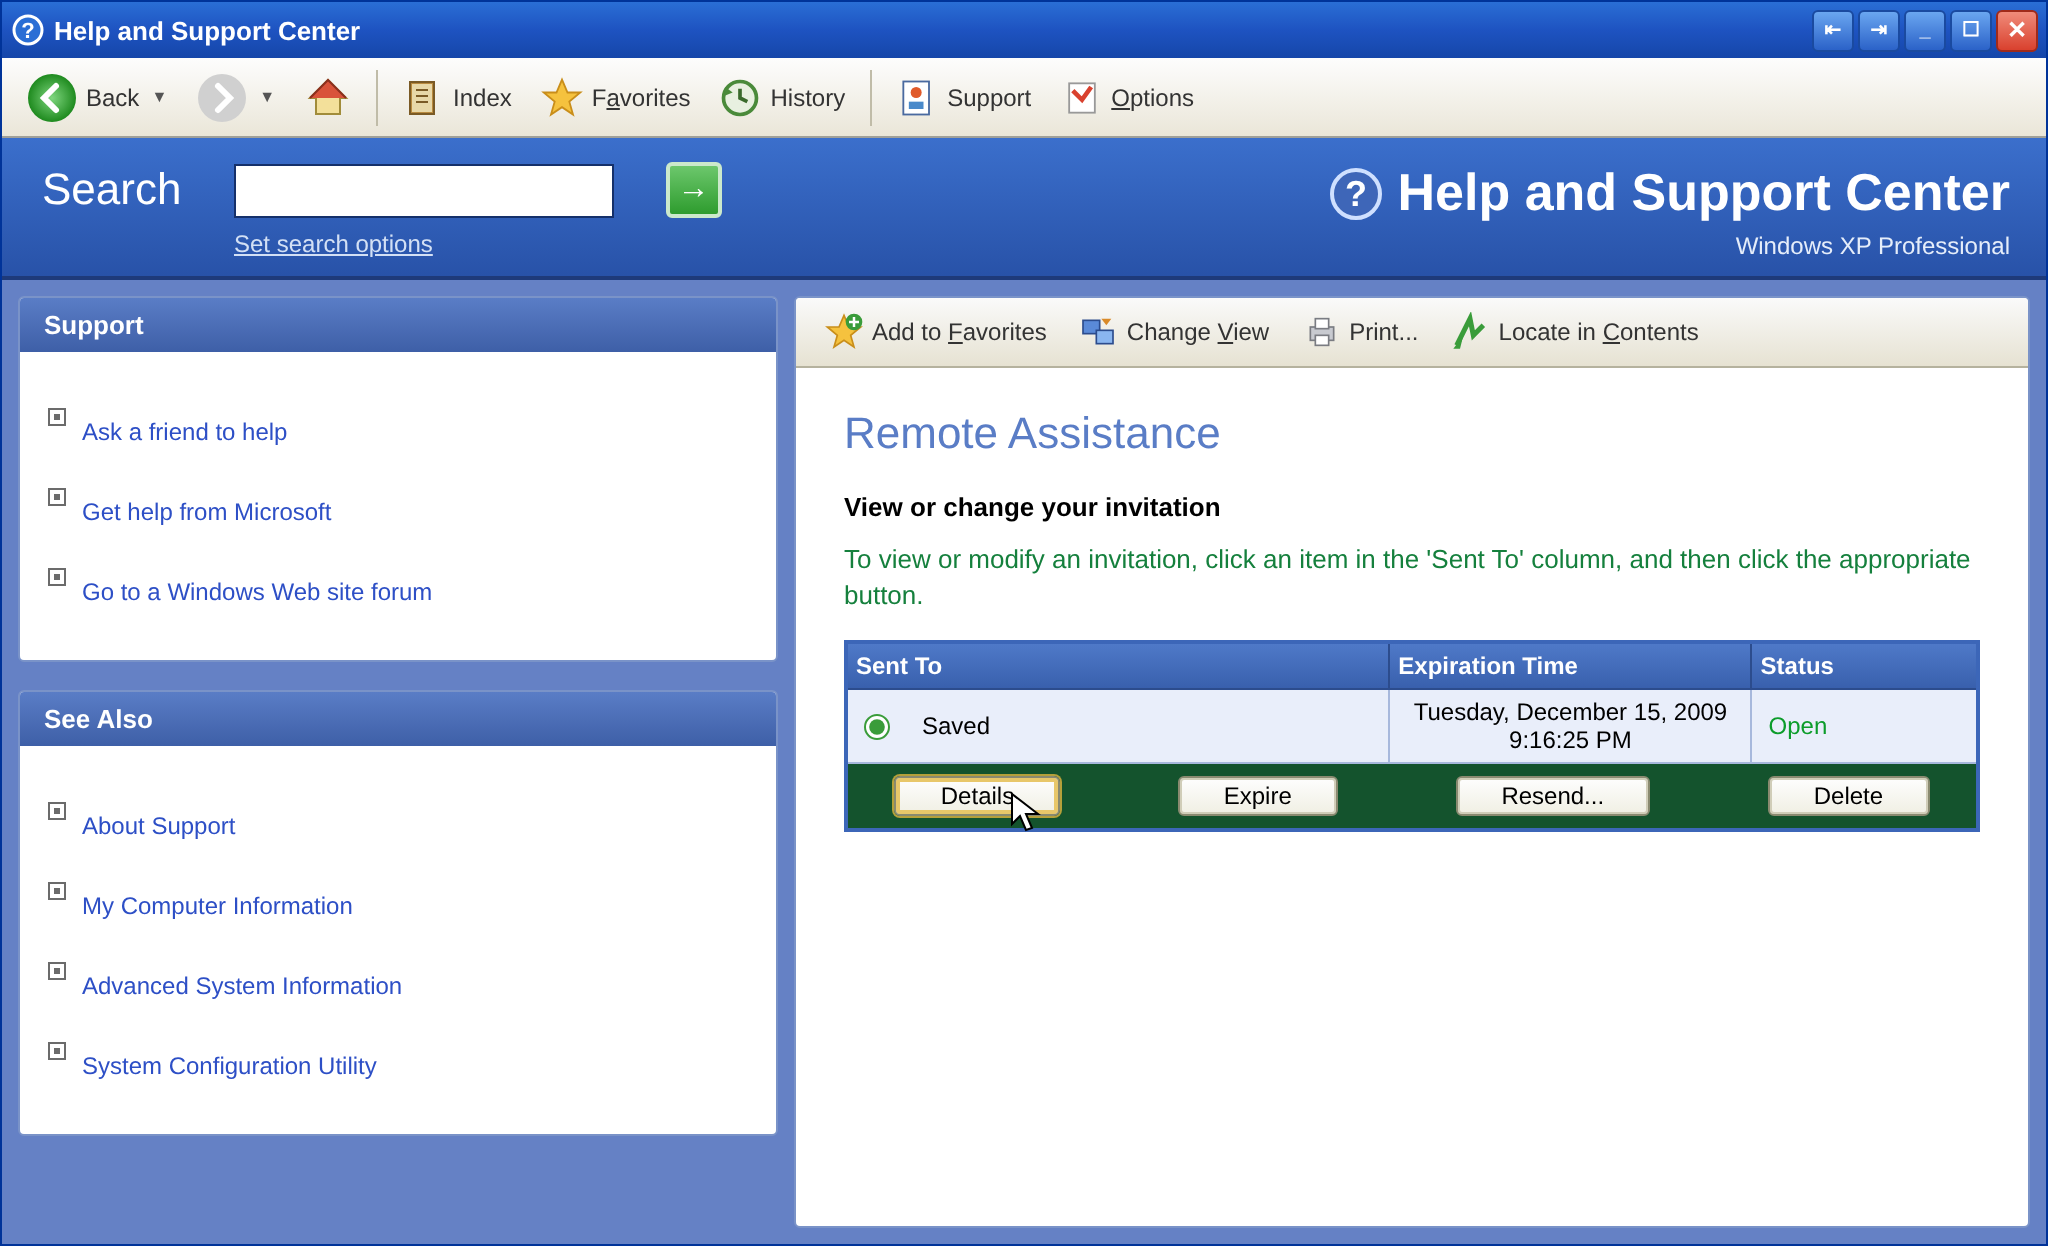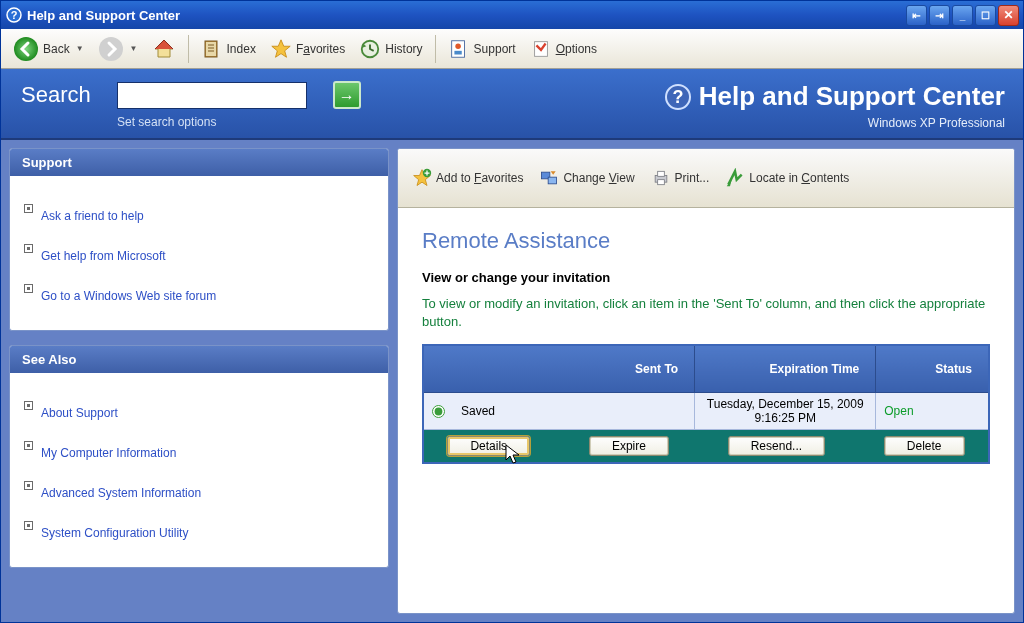--- a/index.html
+++ b/index.html
@@ -33,49 +33,49 @@
   .search-band {
     background: linear-gradient(to bottom,#3b6fcc,#2852a8);
     color: white; padding: 12px 18px 8px 20px; display: flex; align-items: flex-start;
     border-bottom: 2px solid #1e3a7a;
   }
   .search-left { display: flex; flex-direction: column; gap: 6px; }
   .search-row { display: flex; align-items: center; gap: 26px; }
   .search-label { font-size: 22px; }
   .search-input { width: 190px; height: 27px; border: 1px solid #15306a; padding: 2px 4px; font-size: 13px; }
   .go-btn { width: 28px; height: 28px; background: linear-gradient(to bottom,#6cc76c,#2e9c2e); border: 2px solid #cbe9cb; border-radius: 3px; display: flex; align-items: center; justify-content: center; cursor: pointer; color:white; font-size:16px; font-weight:bold; }
-  .search-opts { color: #d3e0f5; cursor: pointer; font-size: 12px; margin-left: 96px; }
+  .search-opts { color: #d3e0f5; cursor: pointer; font-size: 12px; margin-left: 96px; text-decoration: underline; }
   .search-right { margin-left: auto; text-align: right; }
   .help-title { font-size: 26px; font-weight: bold; display: flex; align-items: center; justify-content: flex-end; gap: 8px; }
   .subproduct { font-size: 12px; color: #e5edfa; margin-top: 4px; }
 
   .body-area { flex: 1; display: flex; padding: 8px; gap: 8px; overflow: hidden; background:#6581c5; }
 
   .left-col { width: 380px; display: flex; flex-direction: column; gap: 14px;  }
   .panel { background: white; border: 1px solid #7a93c8; border-radius: 3px; padding-bottom: 10px; }
   .panel-header { background: linear-gradient(to bottom,#5a7dc6,#3e5fa7); color: white; font-weight: bold; padding: 6px 12px; border-radius: 2px 2px 0 0; font-size: 13px; }
   .panel-body { padding: 12px 14px; }
   .link-item { display: flex; align-items: center; gap: 8px; padding: 5px 0; }
   .link-item a { color: #2d4fc6; text-decoration: none; cursor: pointer; margin-top: 16px; }
   .sq-bullet { width: 9px; height: 9px; border: 1px solid #6b6b6b; display:inline-block; position:relative; }
   .sq-bullet:after { content: ""; position: absolute; width: 3px; height: 3px; background:#6b6b6b; top:2px; left:2px; }
 
   .right-col { flex: 1; background: white; border: 1px solid #7a93c8; border-radius: 3px; display: flex; flex-direction: column; overflow:hidden; }
-  .content-toolbar { background: linear-gradient(to bottom,#fafafa,#e6e2d2); border-bottom: 1px solid #b5b29e; display:flex; align-items:center; padding: 16px 8px; gap: 4px; }
+  .content-toolbar { background: linear-gradient(to bottom,#fafafa,#e6e2d2); border-bottom: 1px solid #b5b29e; display:flex; align-items:center; padding: 4px 8px; gap: 4px; }
   .content-body { padding: 20px 24px; overflow:auto; }
   .content-h1 { color: #5a7dc6; font-size: 22px; margin-bottom: 16px; font-weight: normal; }
   .content-sub { font-weight: bold; margin-bottom: 10px; font-size: 13px; }
   .content-text { margin-bottom: 13px; font-size: 13px; color:#15803d; line-height:1.4; }
 
   .inv-table { width: 100%; border: 2px solid #3c66b8; border-collapse: collapse; background: white; }
-  .inv-table th { background: linear-gradient(to bottom,#4f79c8,#3960ad); color:white; padding: 16px; border: 1px solid #2c4c8d; font-size:12px; text-align:right; }
+  .inv-table th { background: linear-gradient(to bottom,#4f79c8,#3960ad); color:white; padding: 4px; border: 1px solid #2c4c8d; font-size:12px; text-align:left; }
   .inv-table td { padding: 4px 8px; border: 1px solid #a7b8dc; font-size: 12px; text-align:center; background:#e9eefa; vertical-align:middle; }
   .status-open { color: #0c9c2a; }
   .radio-cell { text-align:left !important; }
-  .button-row td { background:#0f766e; padding:6px; }
+  .button-row td { background:#14532d; padding:6px; }
   .xp-btn { background: linear-gradient(to bottom,#fefefe,#f0efe3); border:1px solid #8a8a70; border-radius:3px; padding: 2px 22px; font-size:12px; cursor:pointer; box-shadow: 0 0 0 1px #d0cdb8 inset; }
   .xp-btn.focus { box-shadow: 0 0 0 2px #e8c76a inset, 0 0 0 1px #b5a03a; }
   .link-blue { color:#2d4fc6; cursor:pointer; font-size:13px; }
   .cursor-overlay { position:relative; display:inline-block; }
   .cursor-overlay svg { position:absolute; top:8px; left:58px; pointer-events:none; }
 </style>
 </head>
 <body>
 
 <div class="window">

